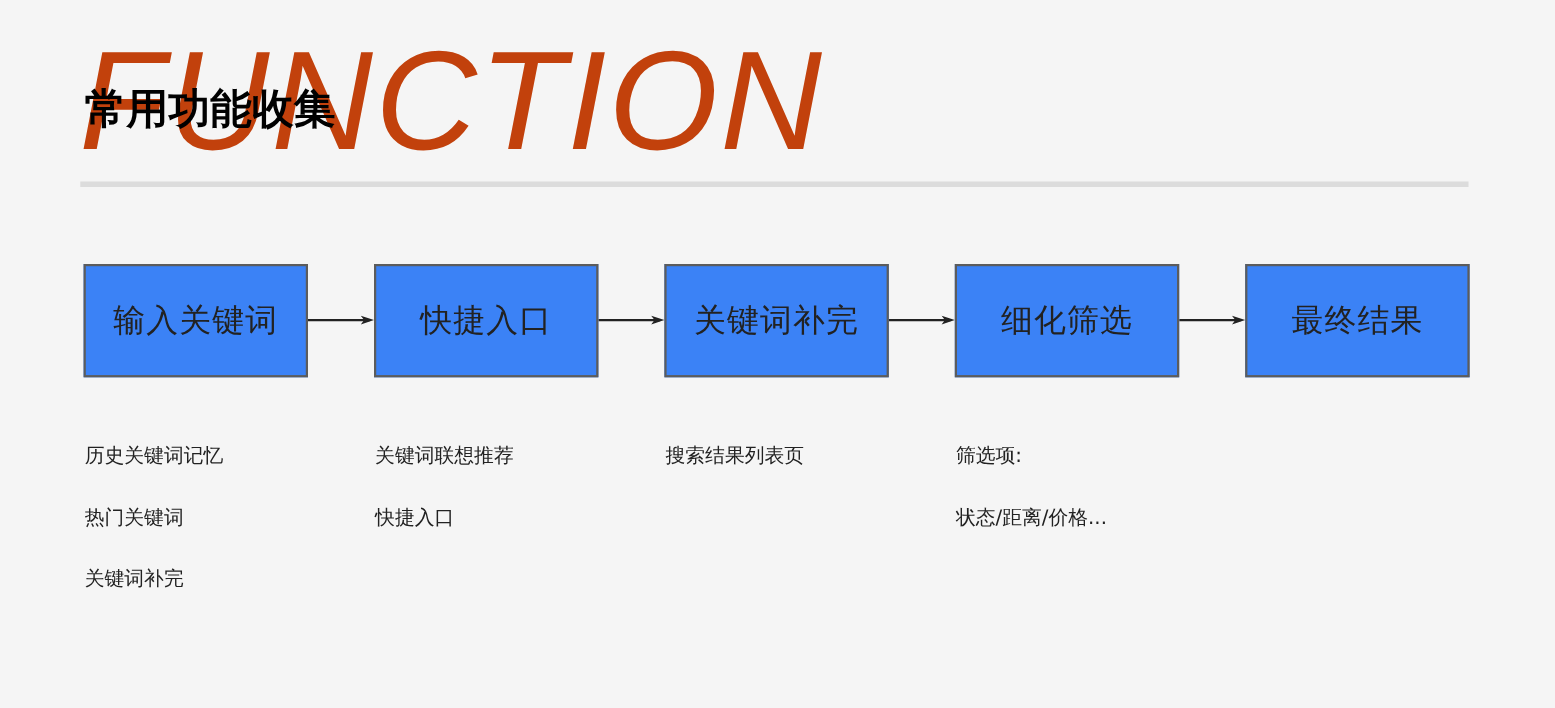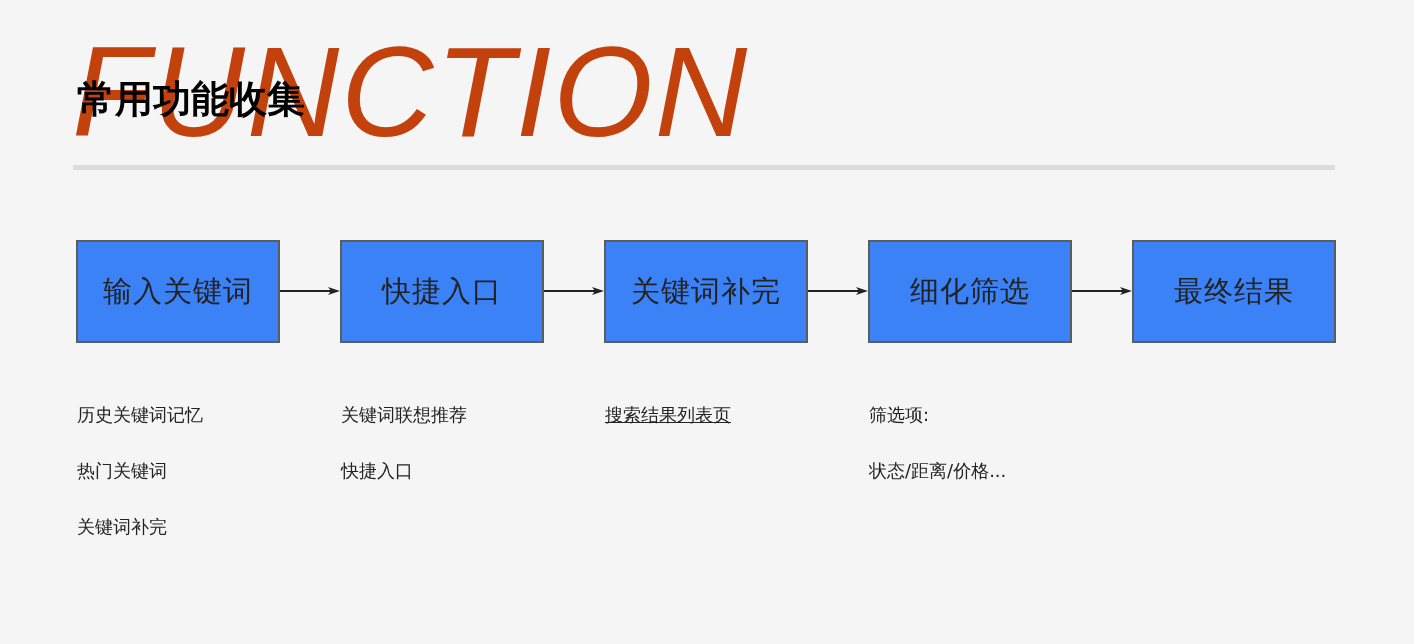--- a/index.html
+++ b/index.html
@@ -108,19 +108,19 @@
 
 <div class="notes" style="left:77px;">
   <span class="note">历史关键词记忆</span>
   <span class="note">热门关键词</span>
   <span class="note">关键词补完</span>
 </div>
 <div class="notes" style="left:341px;">
   <span class="note">关键词联想推荐</span>
   <span class="note">快捷入口</span>
 </div>
-<div class="notes" style="left:605px;text-decoration:underline;">
+<div class="notes" style="left:605px;">
   <span class="note">搜索结果列表页</span>
 </div>
 <div class="notes" style="left:869px;">
   <span class="note">筛选项:</span>
   <span class="note">状态/距离/价格...</span>
 </div>
 
 </body></html>

